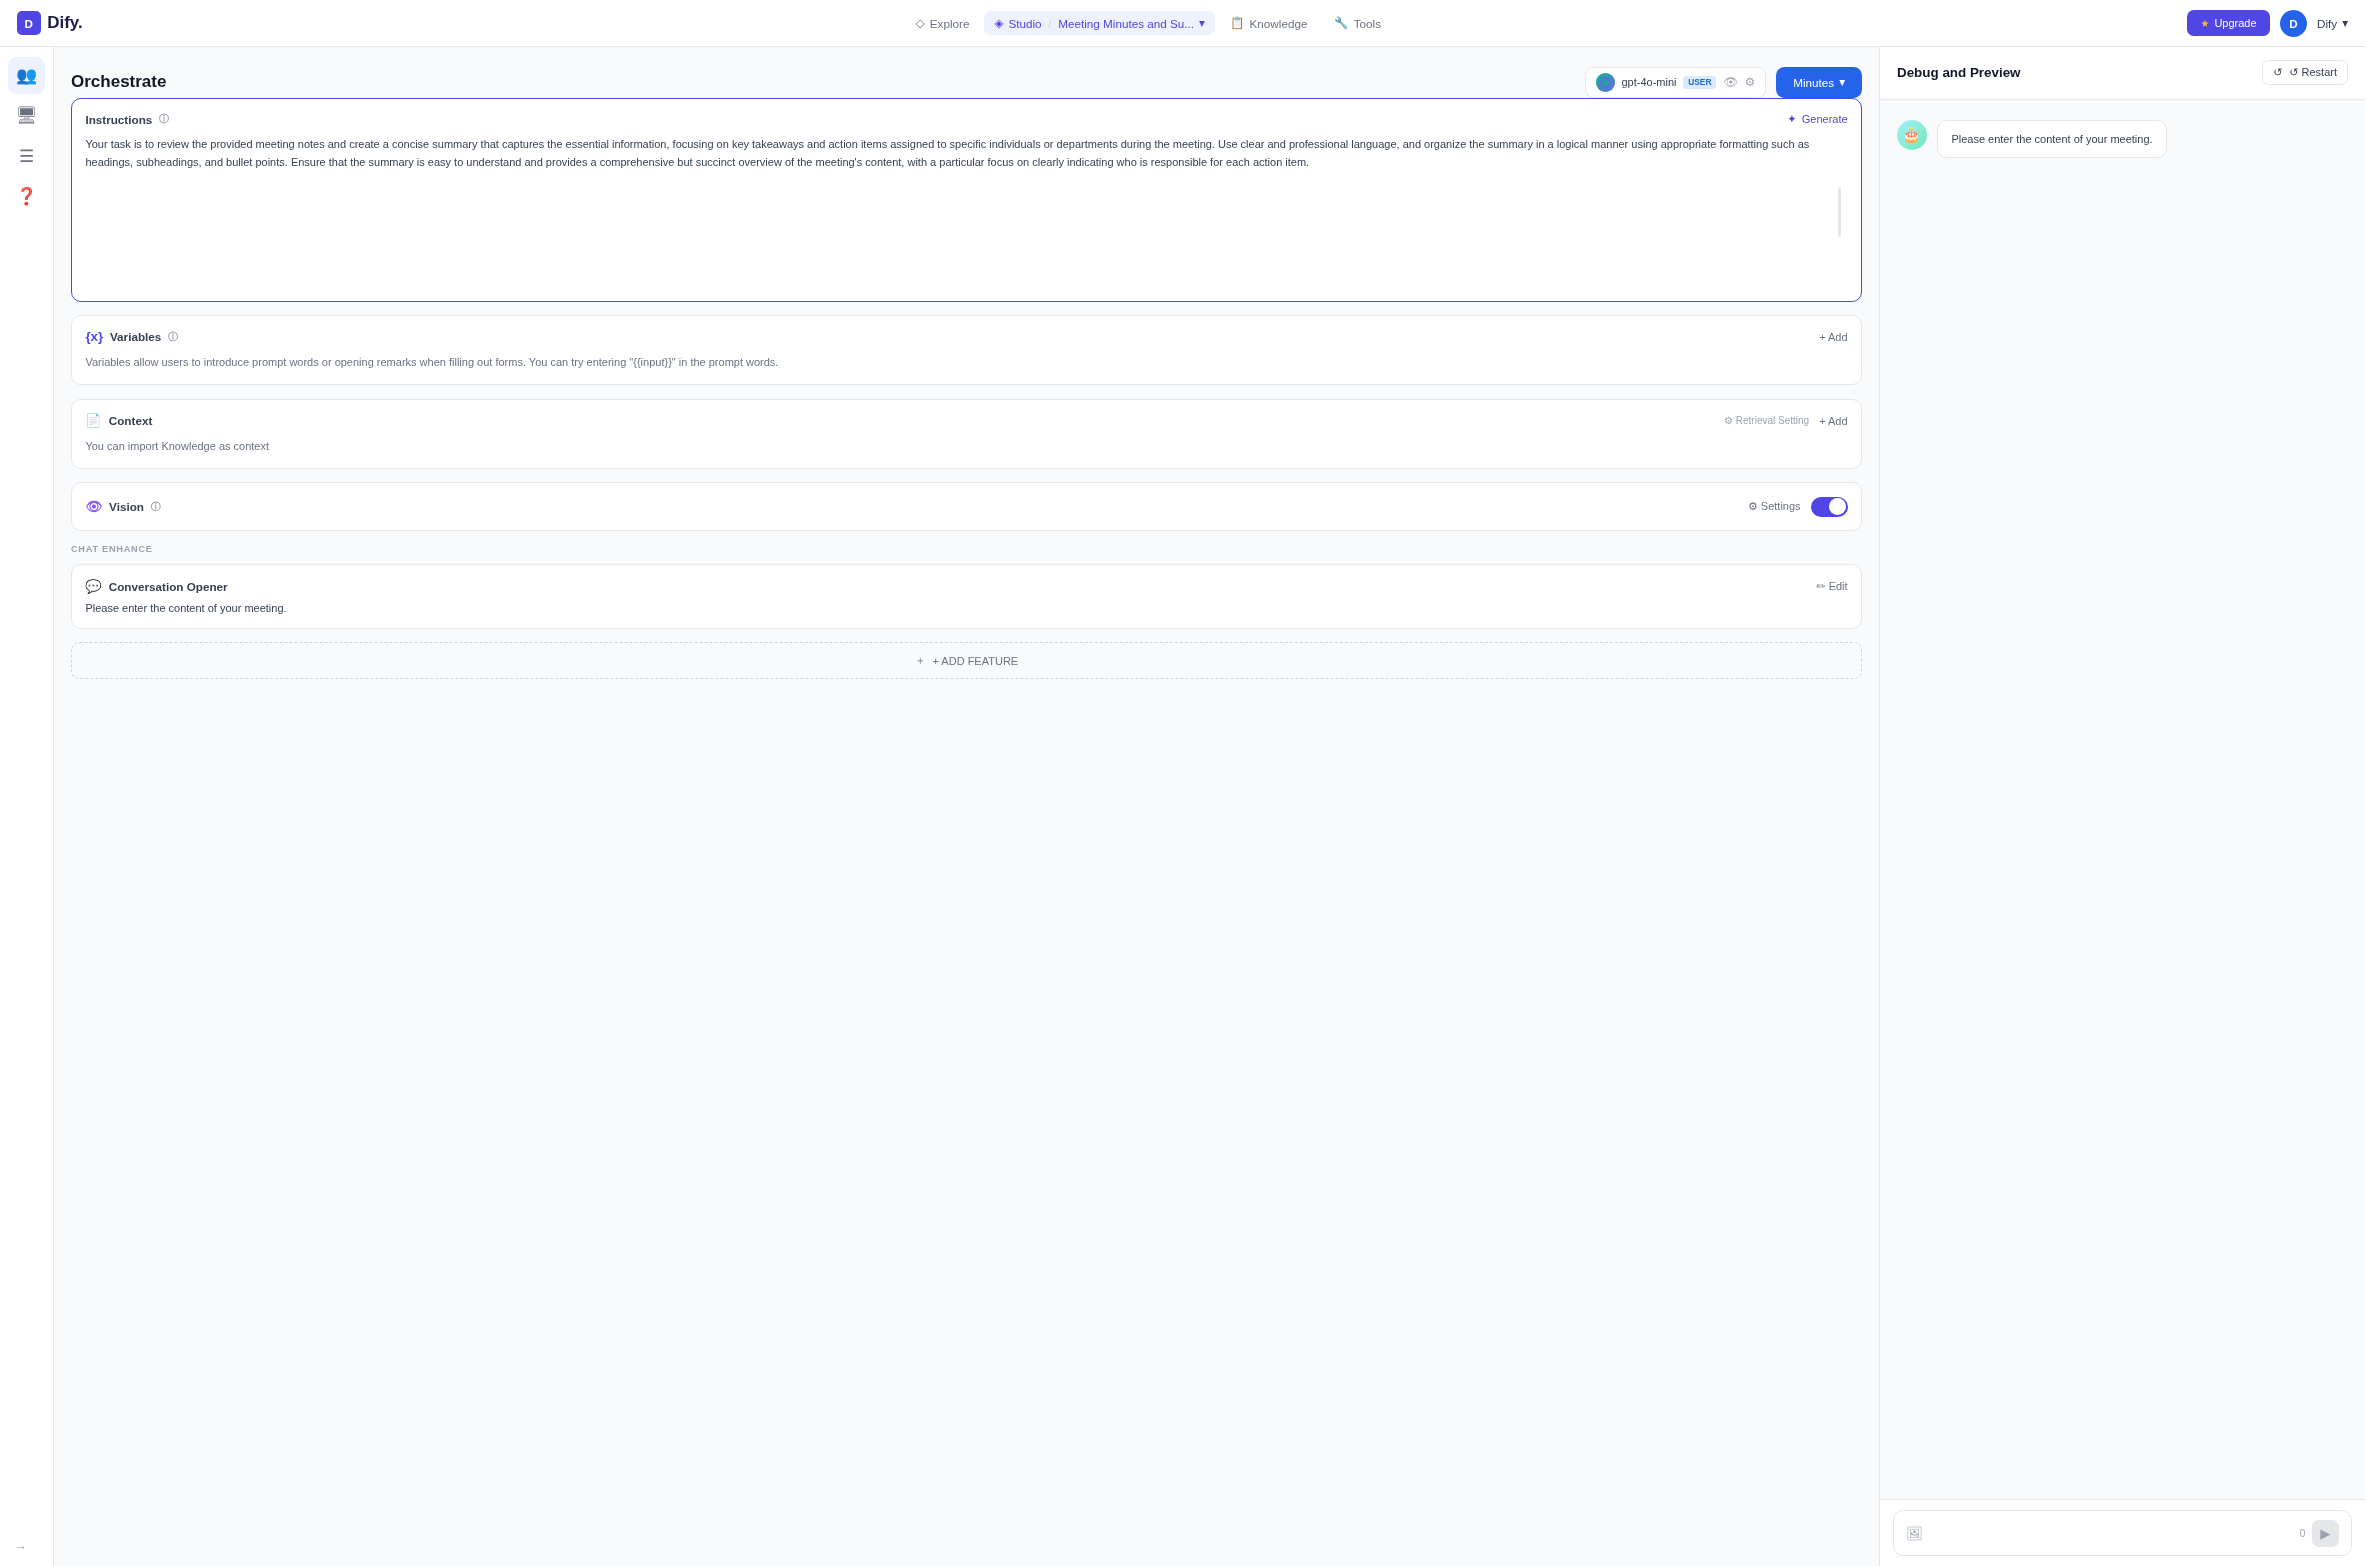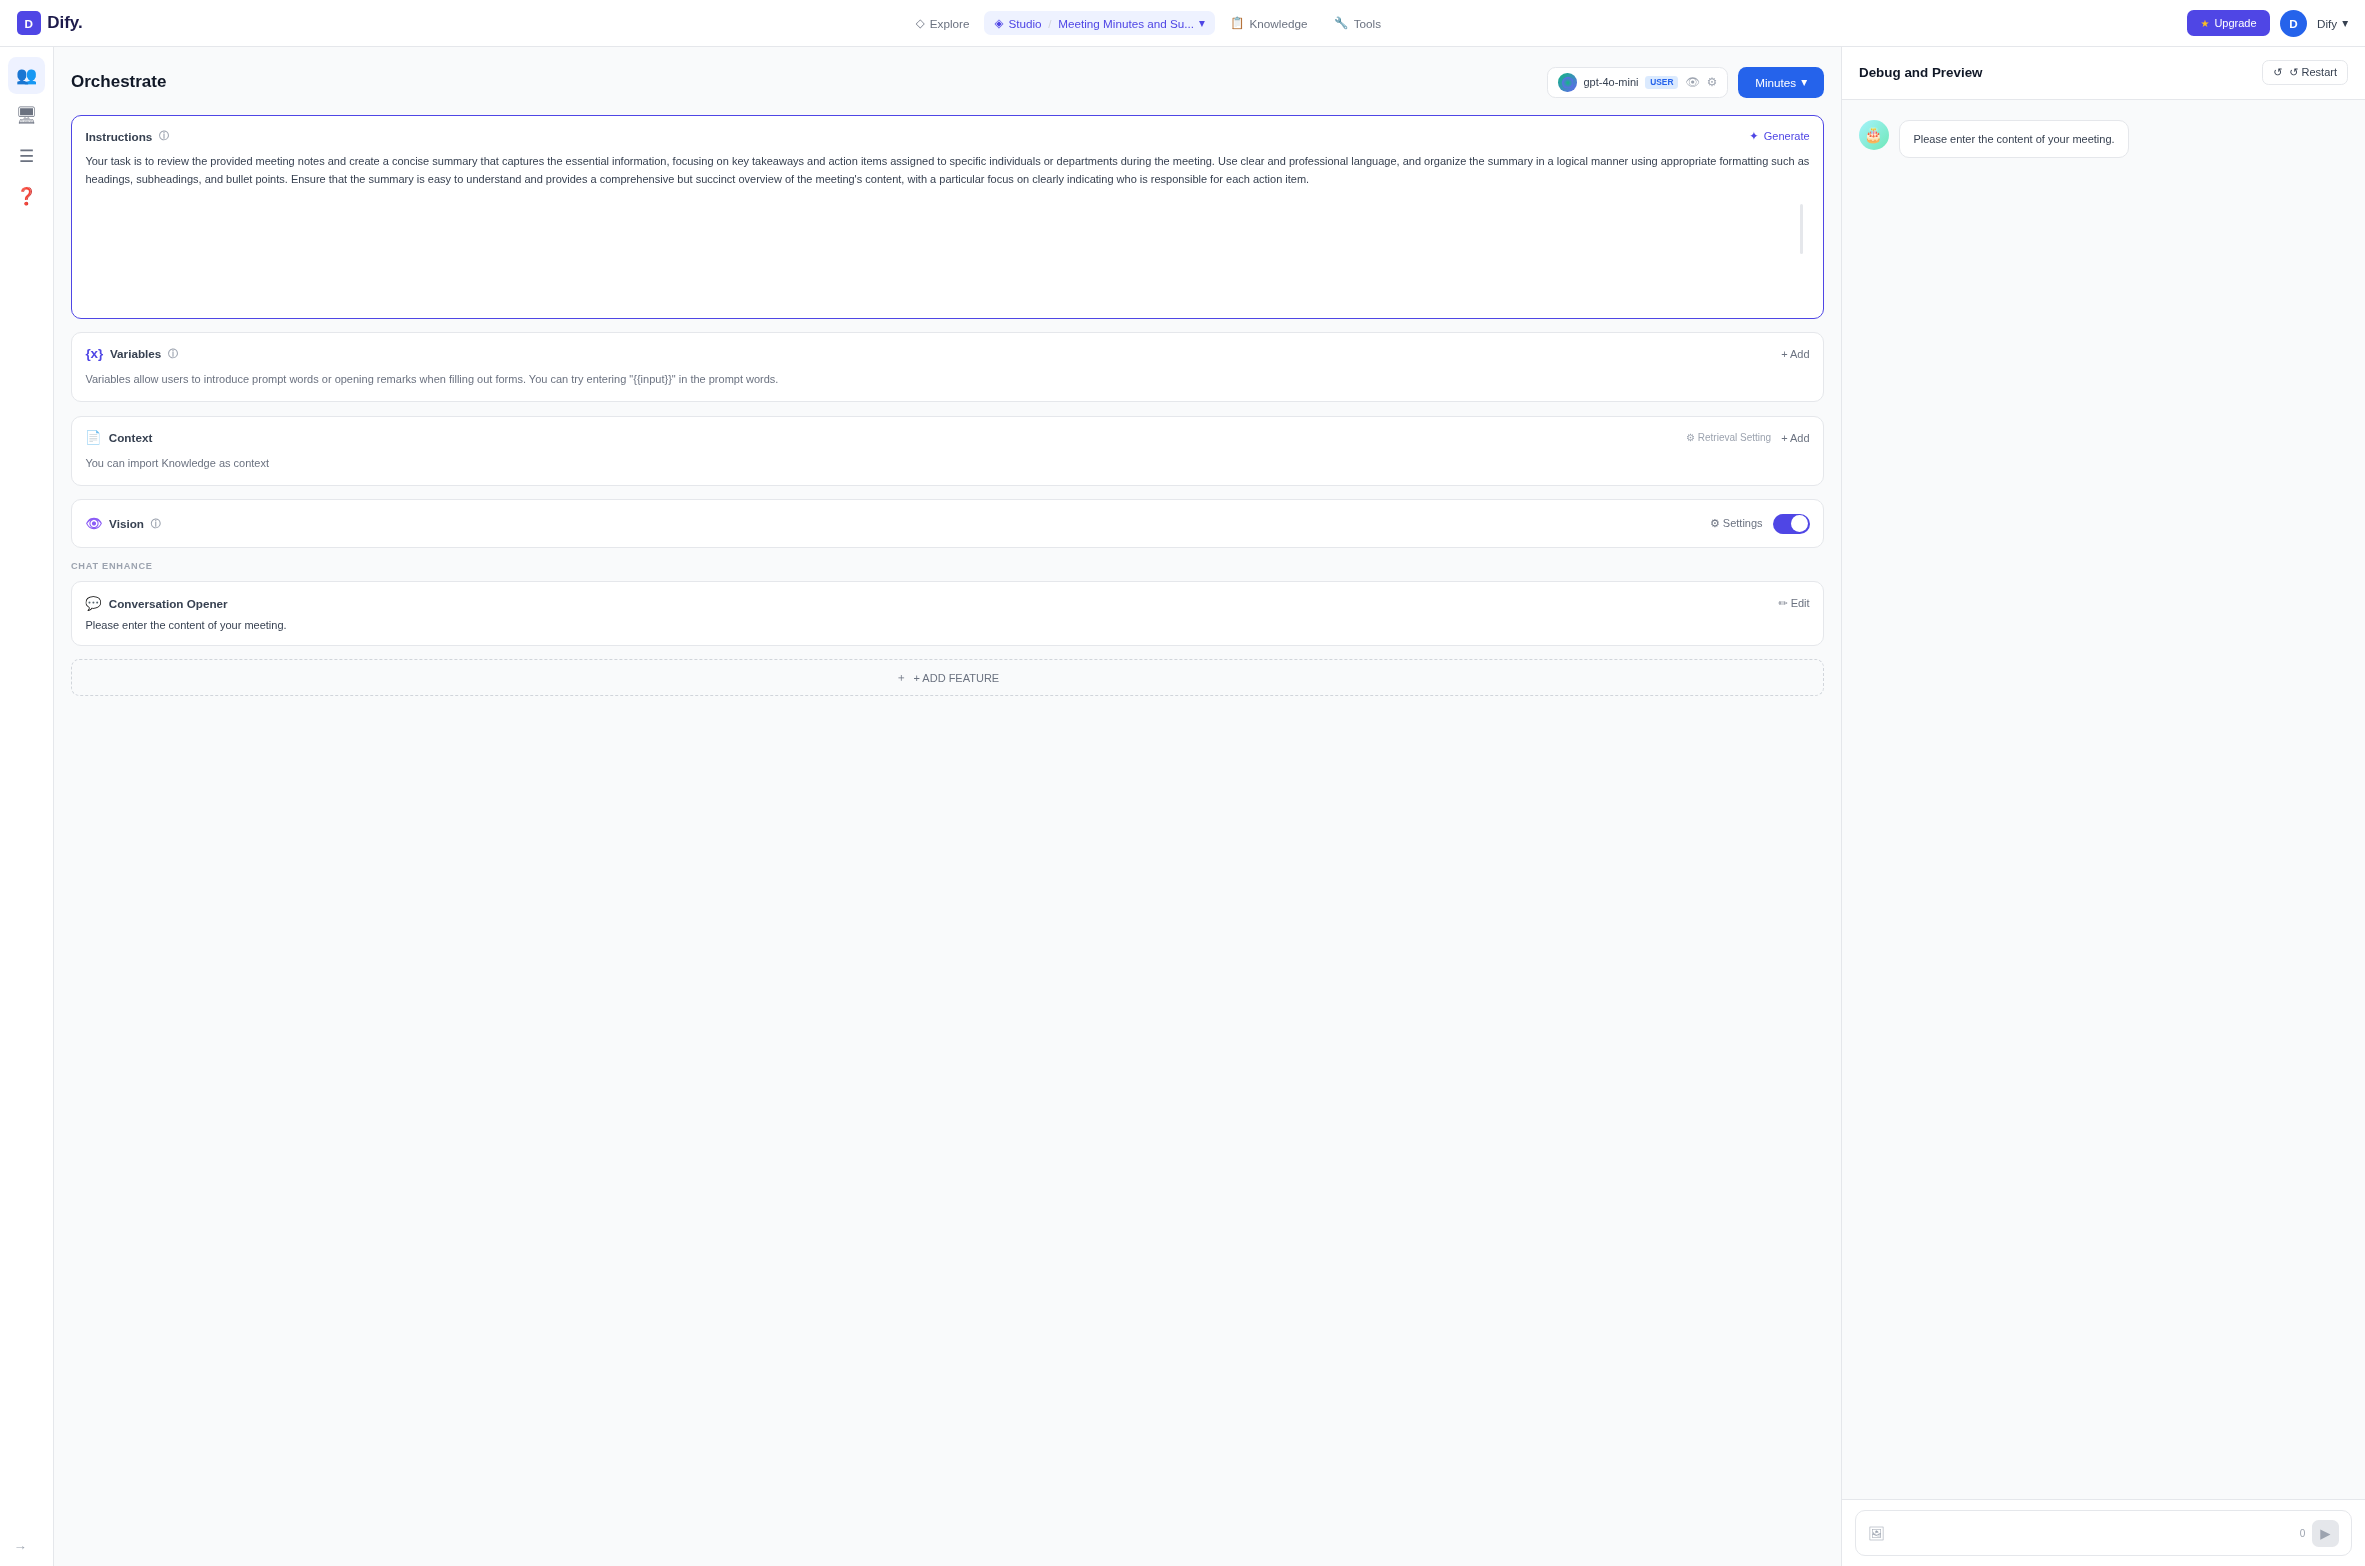--- a/index.html
+++ b/index.html
@@ -36,21 +36,21 @@
     .sidebar-icon.active { background: #eef2ff; color: #4f46e5; }
     .sidebar-top { display: flex; flex-direction: column; align-items: center; gap: 3.4px; flex: 1; }
     .sidebar-bottom { display: flex; flex-direction: column; align-items: center; gap: 3.4px; }
     .sidebar-expand { position: fixed; bottom: 13.4px; left: 13.4px; cursor: pointer; color: #9ca3af; font-size: 13.4px; }
 
     
     .main { margin-top: 47px; margin-left: 54px; display: flex; height: calc(100vh - 47px); }
 
     
     .left-panel { flex: 1; padding: 20px 17px; overflow-y: auto; background: #f9fafb; min-width: 0; }
-    .orchestrate-header { display: flex; align-items: center; justify-content: space-between; margin-bottom: 17px; }
+    .orchestrate-header { display: flex; align-items: center; justify-content: space-between; margin-bottom: 0; }
     .orchestrate-title { font-size: 17px; font-weight: 600; color: #111827; }
     .model-selector { display: flex; align-items: center; gap: 6.7px; background: #fff; border: 0.8px solid #e5e7eb; border-radius: 8.4px; padding: 5px 10px; cursor: pointer; }
     .model-icon { width: 18.4px; height: 18.4px; border-radius: 50%; background: linear-gradient(135deg, #10b981, #6366f1); display: flex; align-items: center; justify-content: center; font-size: 8.4px; }
     .model-name { font-size: 11px; font-weight: 500; color: #374151; }
     .model-badge { background: #dbeafe; color: #2563eb; font-size: 8.4px; padding: 1.7px 5px; border-radius: 3.4px; font-weight: 600; }
     .model-eye { color: #9ca3af; font-size: 11.7px; }
     .model-settings { color: #9ca3af; font-size: 11.7px; }
     .publish-btn { display: flex; align-items: center; gap: 5px; background: #2563eb; color: #fff; border: none; border-radius: 8.4px; padding: 8.4px 17px; cursor: pointer; font-size: 11.7px; font-weight: 500; }
 
     
@@ -79,21 +79,21 @@
     .section-label { font-size: 9.2px; font-weight: 600; color: #9ca3af; letter-spacing: 0.08em; text-transform: uppercase; margin-bottom: 10px; }
     .conv-opener-header { display: flex; align-items: center; justify-content: space-between; margin-bottom: 8.4px; }
     .conv-opener-title { display: flex; align-items: center; gap: 6.7px; font-size: 11.7px; font-weight: 600; color: #374151; }
     .edit-btn { display: flex; align-items: center; gap: 3.4px; color: #6b7280; font-size: 11px; cursor: pointer; background: none; border: none; }
     .conv-opener-text { font-size: 11px; color: #374151; }
 
     
     .add-feature-btn { display: flex; align-items: center; gap: 6.7px; border: 0.8px dashed #d1d5db; border-radius: 8.4px; padding: 10px 20px; color: #6b7280; font-size: 11px; cursor: pointer; background: none; width: 100%; justify-content: center; margin-top: 6.7px; }
 
     
-    .right-panel { width: 524px; border-left: 0.8px solid #e5e7eb; background: #f9fafb; display: flex; flex-direction: column; flex-shrink: 0; }
+    .right-panel { width: 486px; border-left: 0.8px solid #e5e7eb; background: #f9fafb; display: flex; flex-direction: column; flex-shrink: 0; }
     .right-panel-header { display: flex; align-items: center; justify-content: space-between; padding: 13.4px 17px; border-bottom: 0.8px solid #e5e7eb; background: #fff; }
     .debug-title { font-size: 13.4px; font-weight: 600; color: #111827; }
     .restart-btn { display: flex; align-items: center; gap: 5px; color: #374151; font-size: 11px; cursor: pointer; background: none; border: none; border: 0.8px solid #e5e7eb; border-radius: 6.7px; padding: 5px 10px; }
     .right-panel-body { flex: 1; overflow-y: auto; padding: 13.4px 17px; }
     .user-input-field { background: #fff; border: 0.8px solid #e5e7eb; border-radius: 8.4px; padding: 11.7px 13.4px; margin-bottom: 13.4px; }
     .uif-header { display: flex; align-items: center; gap: 5px; font-size: 9.2px; font-weight: 600; color: #9ca3af; letter-spacing: 0.06em; margin-bottom: 6.7px; }
     .uif-dot { width: 6.7px; height: 6.7px; background: #9ca3af; border-radius: 50%; }
     .uif-text { font-size: 11px; color: #6b7280; line-height: 1.5; }
     .chat-message { display: flex; align-items: flex-start; gap: 10px; padding: 6.7px 0; }
     .chat-avatar { width: 30px; height: 30px; border-radius: 50%; background: linear-gradient(135deg, #a5f3fc, #6ee7b7); display: flex; align-items: center; justify-content: center; font-size: 15px; flex-shrink: 0; }

